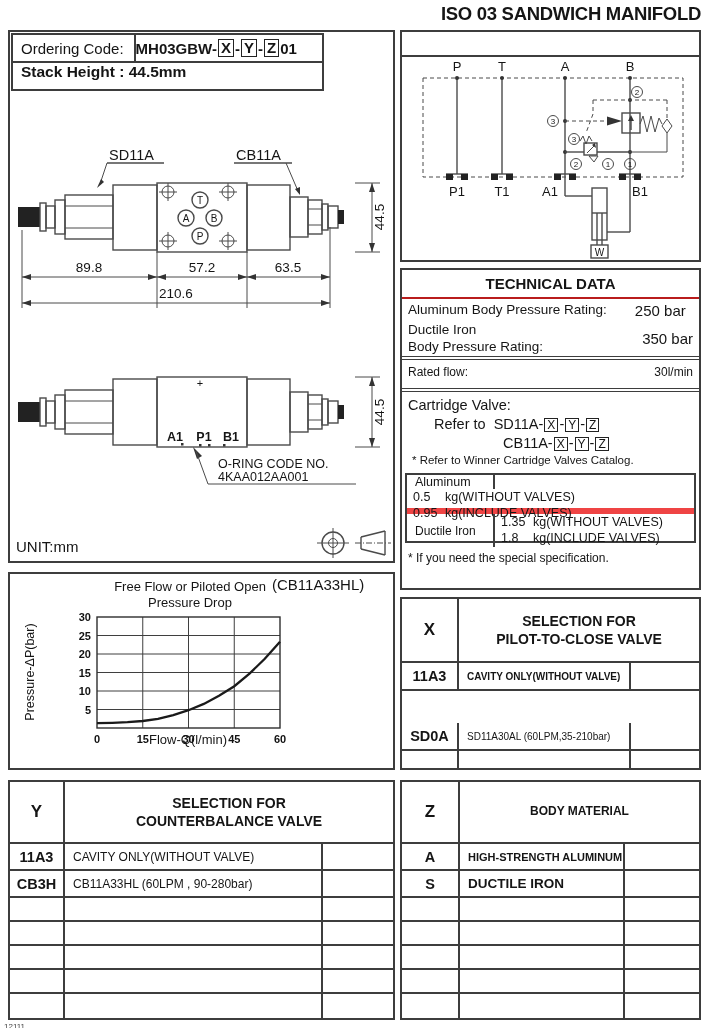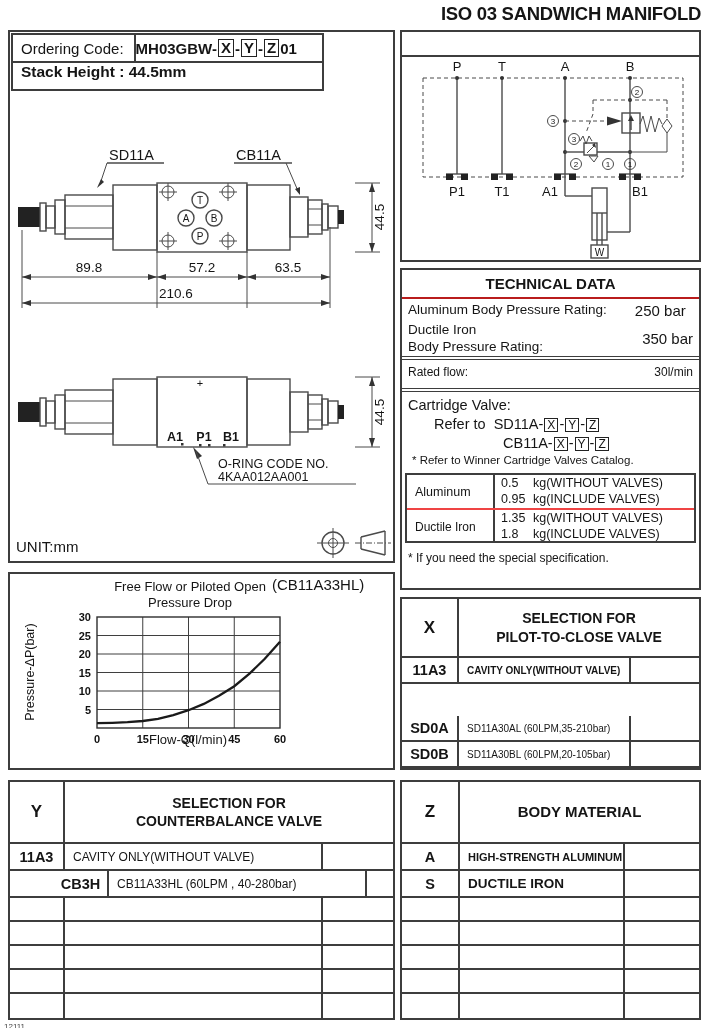--- a/index.html
+++ b/index.html
@@ -317,21 +317,21 @@
       <span style="margin-left:0;">l/min</span>
     </div>
     <div class="abs" style="left:0;top:118px;width:297px;border-top:4px double #3d3d3d;"></div>
     <div class="abs" style="left:6px;top:126px;width:285px;font-size:14.5px;line-height:1.3;">
       <div>Cartridge Valve:</div>
       <div style="padding-left:26px;"><span>Refer to</span>&nbsp;&nbsp;<span>SD11A-</span><span class="boxed" style="font-size:12px;">X</span>-<span class="boxed" style="font-size:12px;">Y</span>-<span class="boxed" style="font-size:12px;">Z</span></div>
       <div style="padding-left:95px;"><span>CB11A-</span><span class="boxed" style="font-size:12px;">X</span>-<span class="boxed" style="font-size:12px;">Y</span>-<span class="boxed" style="font-size:12px;">Z</span></div>
     </div>
     <div class="abs" style="left:10px;top:184px;width:285px;font-size:11.5px;">* Refer to Winner Cartridge Valves Catalog.</div>
     <div class="abs" style="left:3px;top:203px;width:291px;height:70px;border:2px solid #3d3d3d;box-sizing:border-box;">
-      <div style="display:flex;height:33px;border-bottom:2px solid #ef4444;box-sizing:content-box;">
+      <div style="display:flex;height:33px;border-bottom:6px solid #ef4444;box-sizing:content-box;flex-direction:column;">
         <div style="width:88px;border-right:2px solid #3d3d3d;display:flex;align-items:center;padding-left:8px;font-size:12.5px;box-sizing:border-box;">Aluminum</div>
         <div style="flex:1;padding:1px 0 0 6px;font-size:12.5px;line-height:1.25;">
           <div><span style="display:inline-block;width:32px;">0.5</span><span>kg(WITHOUT VALVES)</span></div>
           <div><span style="display:inline-block;width:32px;">0.95</span><span>kg(INCLUDE VALVES)</span></div>
         </div>
       </div>
       <div style="display:flex;height:33px;">
         <div style="width:88px;border-right:2px solid #3d3d3d;display:flex;align-items:center;padding-left:8px;font-size:12px;box-sizing:border-box;">Ductile Iron</div>
         <div style="flex:1;padding:1px 0 8px 6px;font-size:12.5px;line-height:1.25;">
           <div><span style="display:inline-block;width:32px;">1.35</span><span>kg(WITHOUT VALVES)</span></div>
@@ -388,48 +388,43 @@
     <div class="sel-row" style="height:28px;">
       <div class="k" style="width:57px;">11A3</div>
       <div class="d" style="width:172px;font-size:10px;font-weight:bold;">CAVITY ONLY(WITHOUT VALVE)</div>
       <div class="e"></div>
     </div>
     <div class="sel-row" style="height:28px;margin-top:32px;">
       <div class="k" style="width:57px;">SD0A</div>
       <div class="d" style="width:172px;font-size:10px;">SD11A30AL (60LPM,35-210bar)</div>
       <div class="e"></div>
     </div>
-    <div class="sel-row" style="height:28px;">
-      <div class="k" style="width:57px;">SD0B</div>
-      <div class="d" style="width:172px;font-size:10px;">SD11A30BL (60LPM,20-105bar)</div>
-      <div class="e"></div>
-    </div>
     <div class="sel-row">
       <div class="k" style="width:57px;"></div>
         <div class="d" style="width:172px;"></div>
         <div class="e"></div>
     </div>
   </div>
 
   <div class="sel-table" style="left:8px;top:780px;width:387px;height:240px;">
     <div class="sel-head" style="height:62px;">
       <div class="k" style="width:55px;">Y</div>
       <div class="h">
           <span>SELECTION FOR</span>
           <span>COUNTERBALANCE VALVE</span>
         </div>
     </div>
     <div class="sel-row" style="height:27px;">
       <div class="k" style="width:55px;">11A3</div>
       <div class="d" style="width:258px;font-size:12px;">CAVITY ONLY(WITHOUT VALVE)</div>
       <div class="e"></div>
     </div>
-    <div class="sel-row" style="height:27px;padding-left:44px;">
+    <div class="sel-row" style="height:27px;">
       <div class="k" style="width:55px;">CB3H</div>
-      <div class="d" style="width:258px;font-size:12px;">CB11A33HL (60LPM , 40-280bar)</div>
+      <div class="d" style="width:258px;font-size:12px;">CB11A33HL (60LPM , 90-280bar)</div>
       <div class="e"></div>
     </div>
     <div class="sel-row" style="height:24px;">
         <div class="k" style="width:55px;"></div>
         <div class="d" style="width:258px;"></div>
         <div class="e"></div>
       </div>
     <div class="sel-row" style="height:24px;">
         <div class="k" style="width:55px;"></div>
         <div class="d" style="width:258px;"></div>
@@ -448,21 +443,21 @@
     <div class="sel-row">
         <div class="k" style="width:55px;"></div>
         <div class="d" style="width:258px;"></div>
         <div class="e"></div>
       </div>
   </div>
 
   <div class="sel-table" style="left:400px;top:780px;width:301px;height:240px;">
     <div class="sel-head" style="height:62px;">
       <div class="k" style="width:58px;">Z</div>
-      <div class="h" style="font-size:15px;text-align:center;">
+      <div class="h" style="font-size:12px;text-align:center;">
           <span>BODY MATERIAL</span>
         </div>
     </div>
     <div class="sel-row" style="height:27px;">
       <div class="k" style="width:58px;">A</div>
       <div class="d" style="width:165px;font-size:11px;font-weight:bold;">HIGH-STRENGTH ALUMINUM</div>
       <div class="e"></div>
     </div>
     <div class="sel-row" style="height:27px;">
       <div class="k" style="width:58px;">S</div>

